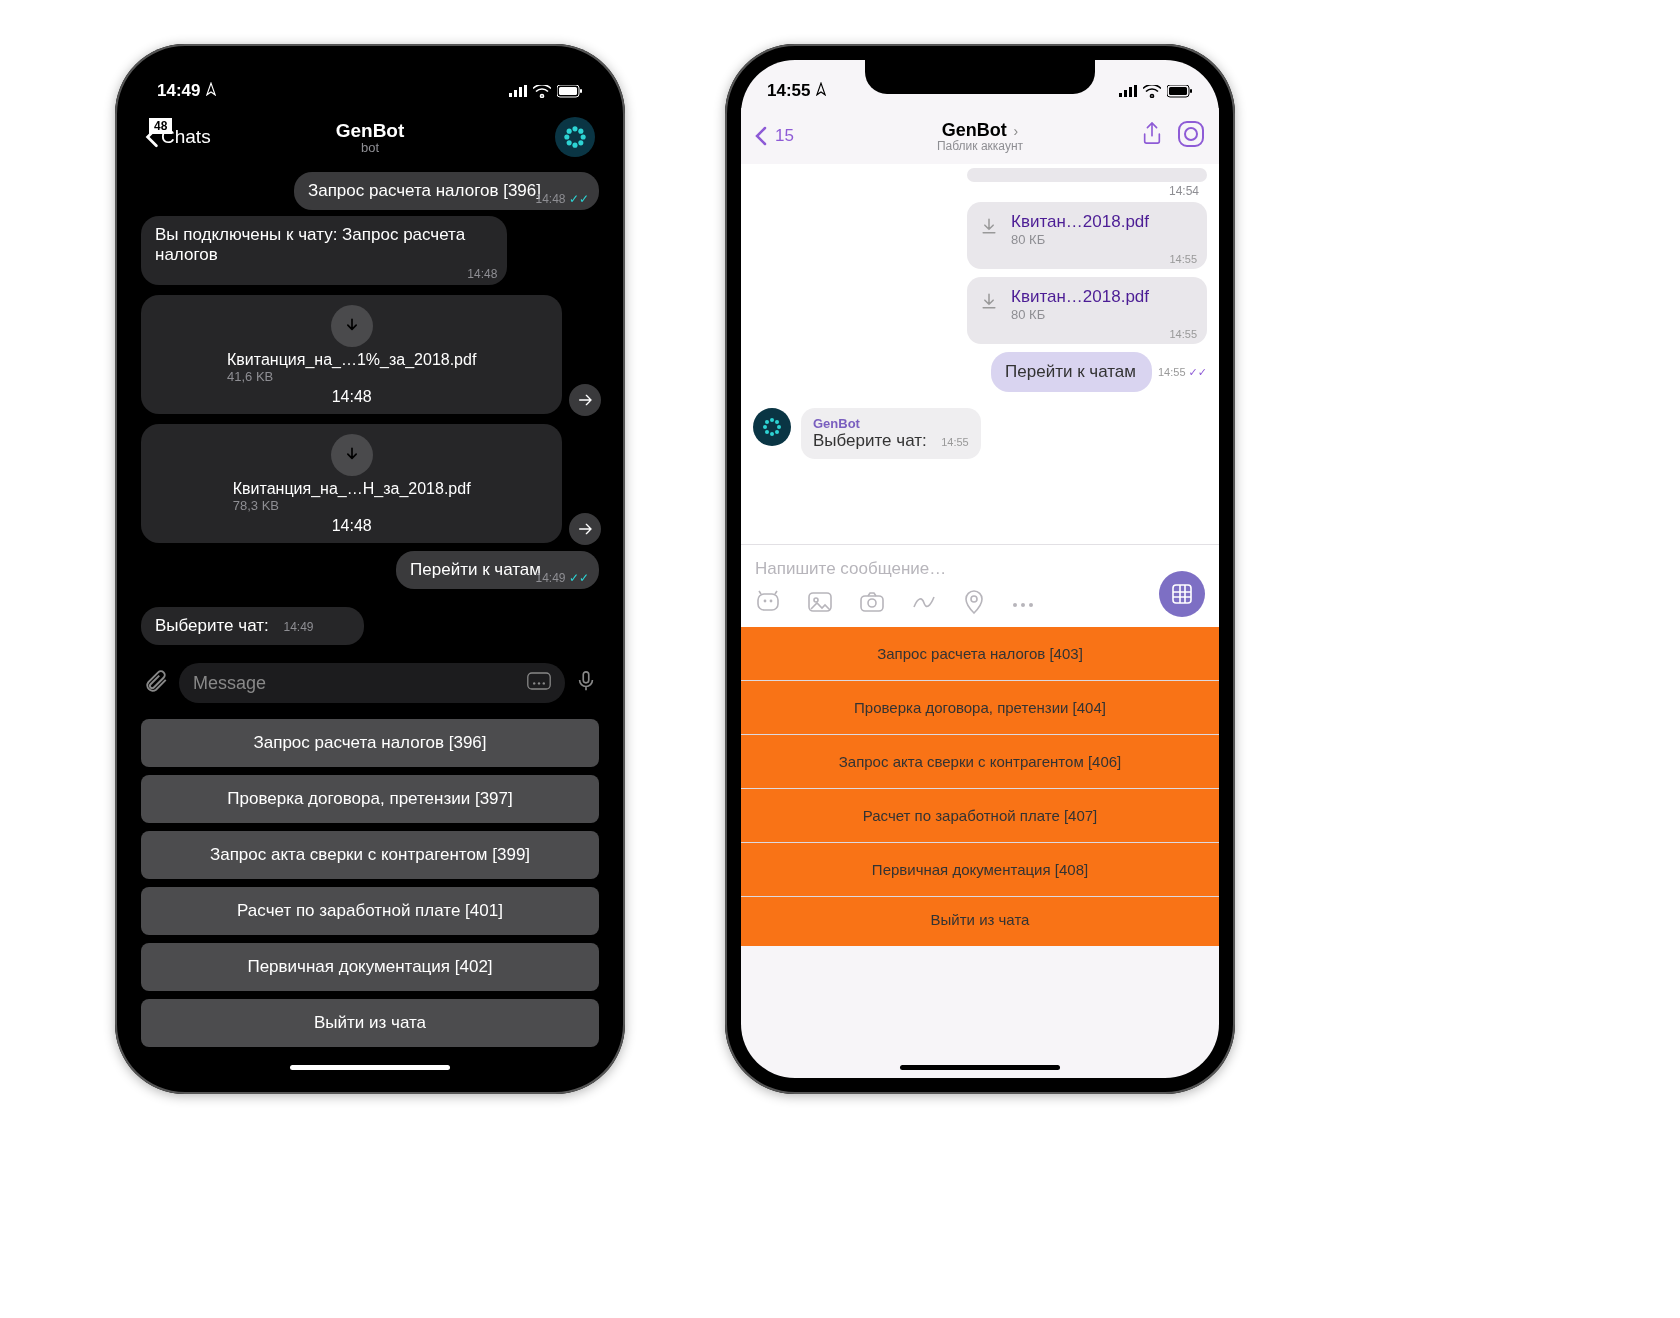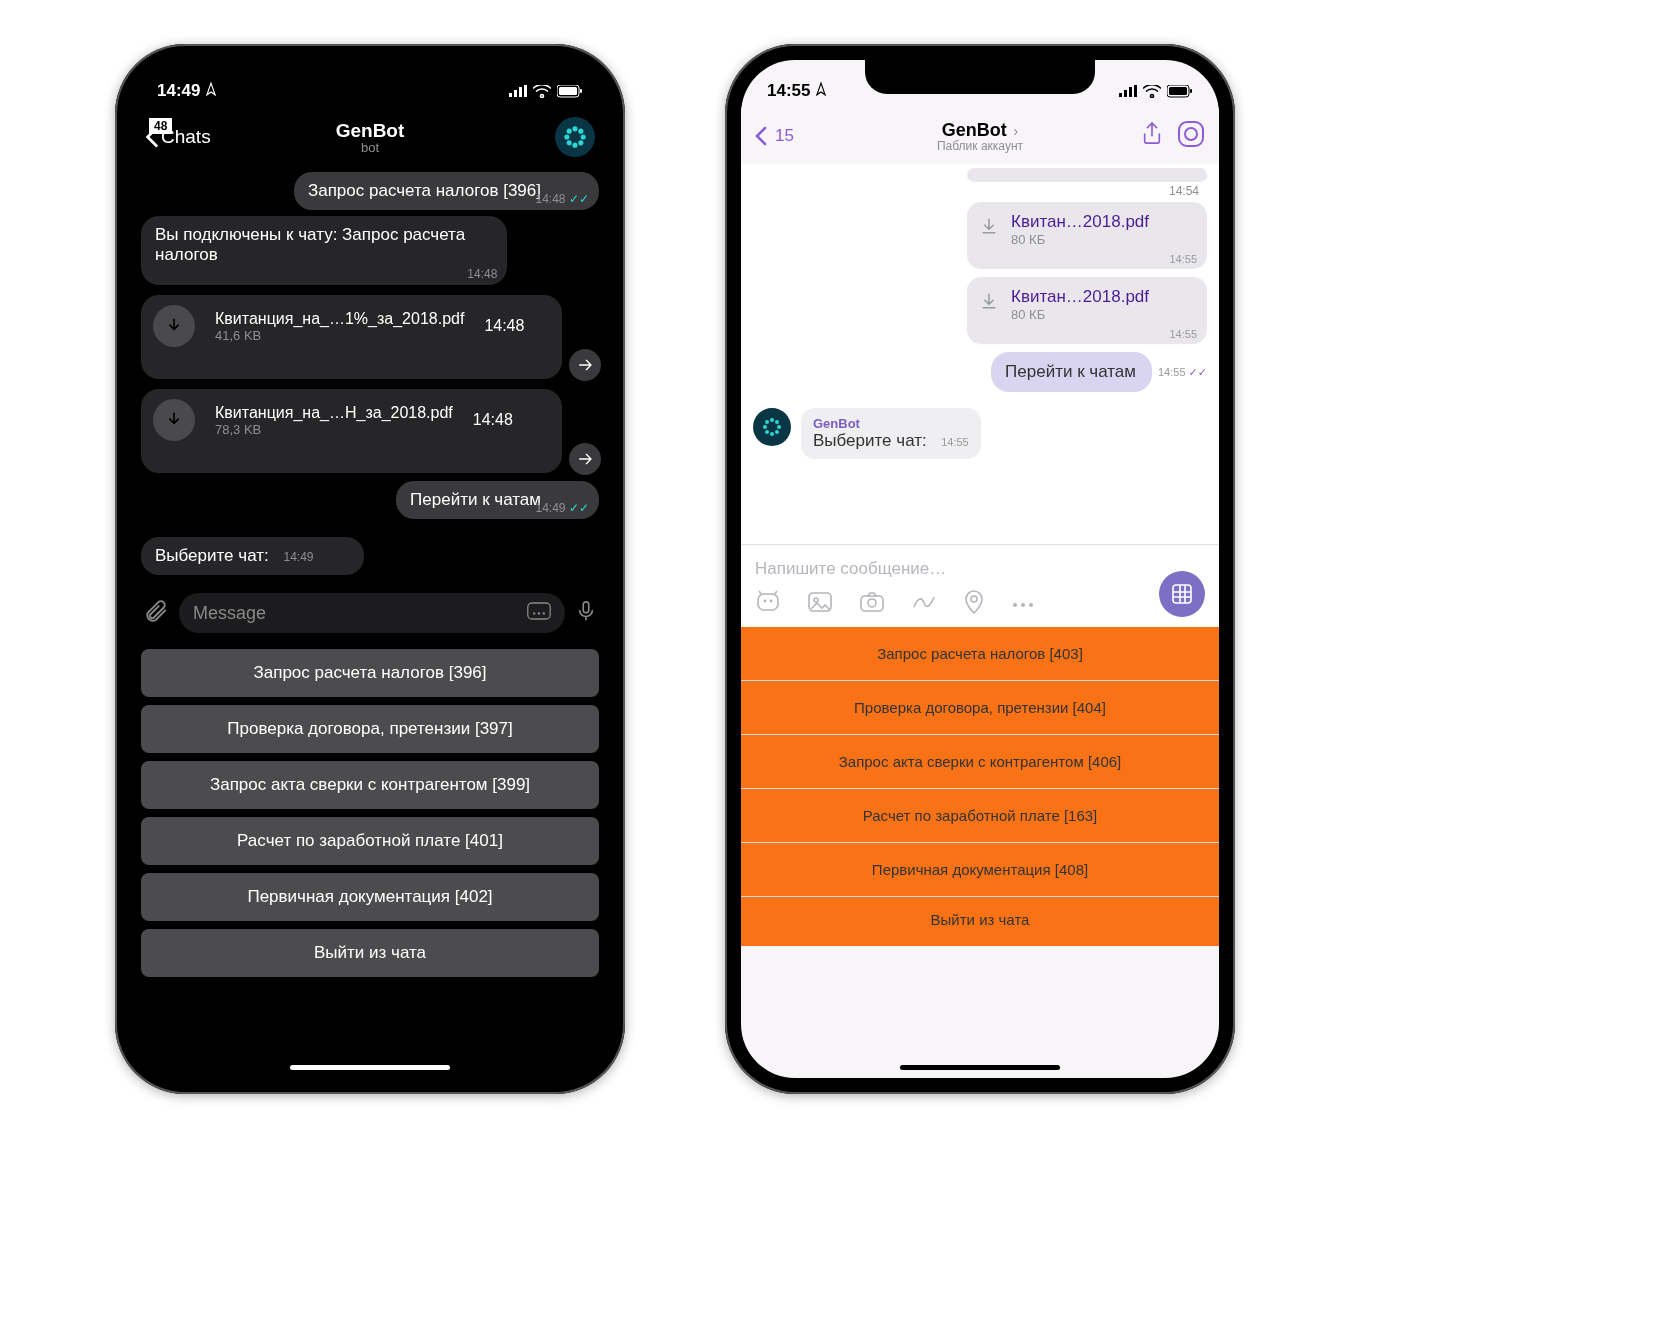--- a/index.html
+++ b/index.html
@@ -83,23 +83,23 @@
     display: inline-block;
   }
   .bubble .time {
     font-size: 12px; color: #8e8e93; margin-left: 8px;
     position: absolute; right: 10px; bottom: 4px;
   }
   .bubble.in { background: #262628; color: #fff; }
   .bubble.out { background: #3a3a3c; color: #fff; float:right; }
   .row { clear: both; overflow: visible; margin-bottom: 4px; }
   .file-bubble {
-    display:flex; align-items:center; gap:20px;
-    background:#262628; border-radius:18px; padding:10px 12px 32px;
-    position:relative; color:#fff;
+    display:flex; align-items:center; gap:4px;
+    background:#262628; border-radius:18px; padding:10px 12px 8px;
+    position:relative; color:#fff;flex-direction:column;
   }
   .file-icon {
     width:42px; height:42px; border-radius:21px; background:#4a4a4c;
     display:flex; align-items:center; justify-content:center;
   }
   .file-meta .fname { font-size:16px; }
   .file-meta .fsize { font-size:13px; color:#8e8e93; }
   .share-btn {
     position:absolute; right:-6px; bottom:-4px;
     width:32px; height:32px; border-radius:16px; background:#3a3a3c;
@@ -514,20 +514,20 @@
               <path d="M3 10h18M3 15h18M10 3v18M15 3v18" stroke="#fff" stroke-width="1.6"></path>
             </svg>
         </div>
       </div>
     </div>
 
     <div class="vb-keyboard">
       <div class="vb-kb-btn">Запрос расчета налогов [403]</div>
       <div class="vb-kb-btn">Проверка договора, претензии [404]</div>
       <div class="vb-kb-btn">Запрос акта сверки с контрагентом [406]</div>
-      <div class="vb-kb-btn">Расчет по заработной плате [163]</div>
+      <div class="vb-kb-btn">Расчет по заработной плате [407]</div>
       <div class="vb-kb-btn">Первичная документация [408]</div>
       <div class="vb-kb-btn">Выйти из чата</div>
     </div>
 
     <div class="home-indicator"></div>
   </div>
 </div>
 
 </body></html>

